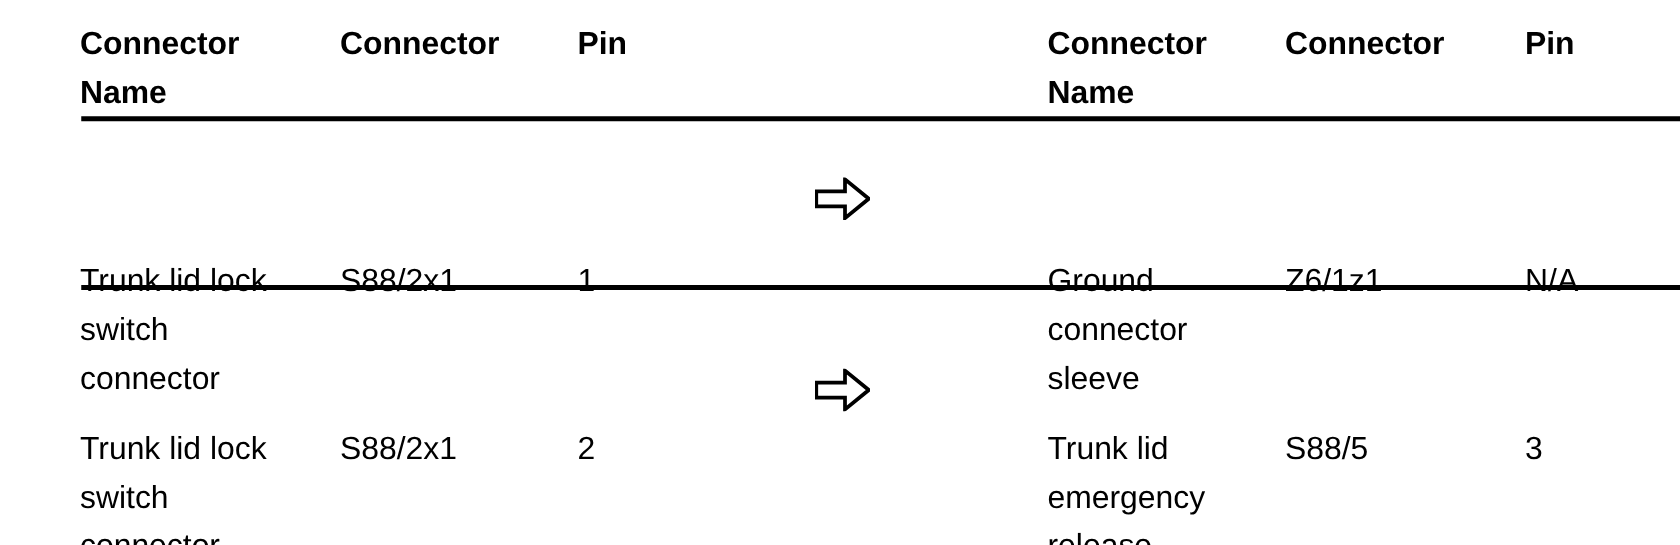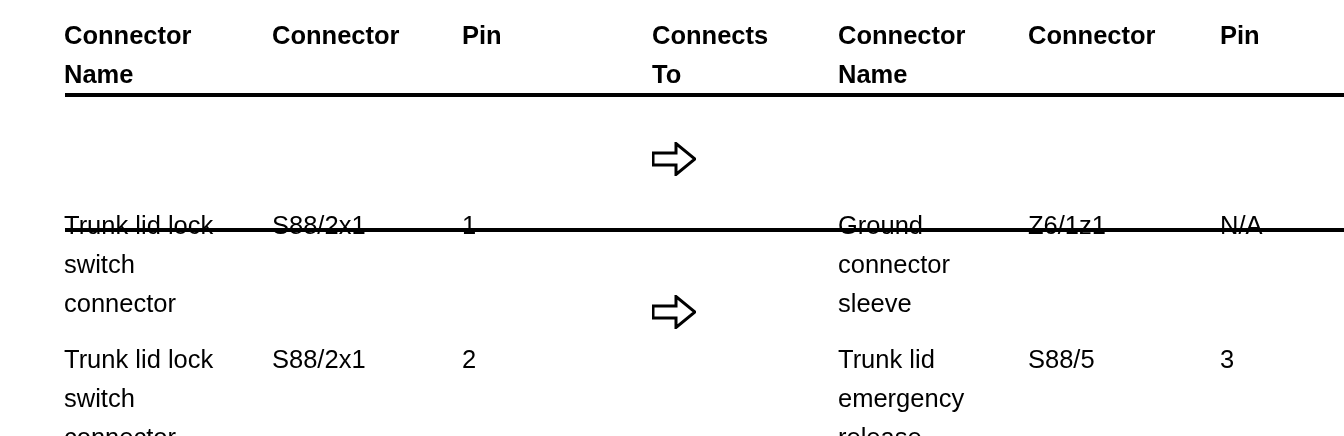--- a/index.html
+++ b/index.html
@@ -105,22 +105,20 @@
 
 <div class="sheet">
 
   <div class="table">
 
     <div class="row header-row">
       <div class="cell c0">Connector
 Name</div>
       <div class="cell c1">Connector</div>
       <div class="cell c2">Pin</div>
-      <div class="cell c3">Connects
-To</div>
       <div class="cell c4">Connector
 Name</div>
       <div class="cell c5">Connector</div>
       <div class="cell c6">Pin</div>
     </div>
 
     <div class="rule rule-1"></div>
 
     <div class="row data-row-1">
       <div class="cell c0">Trunk lid lock

